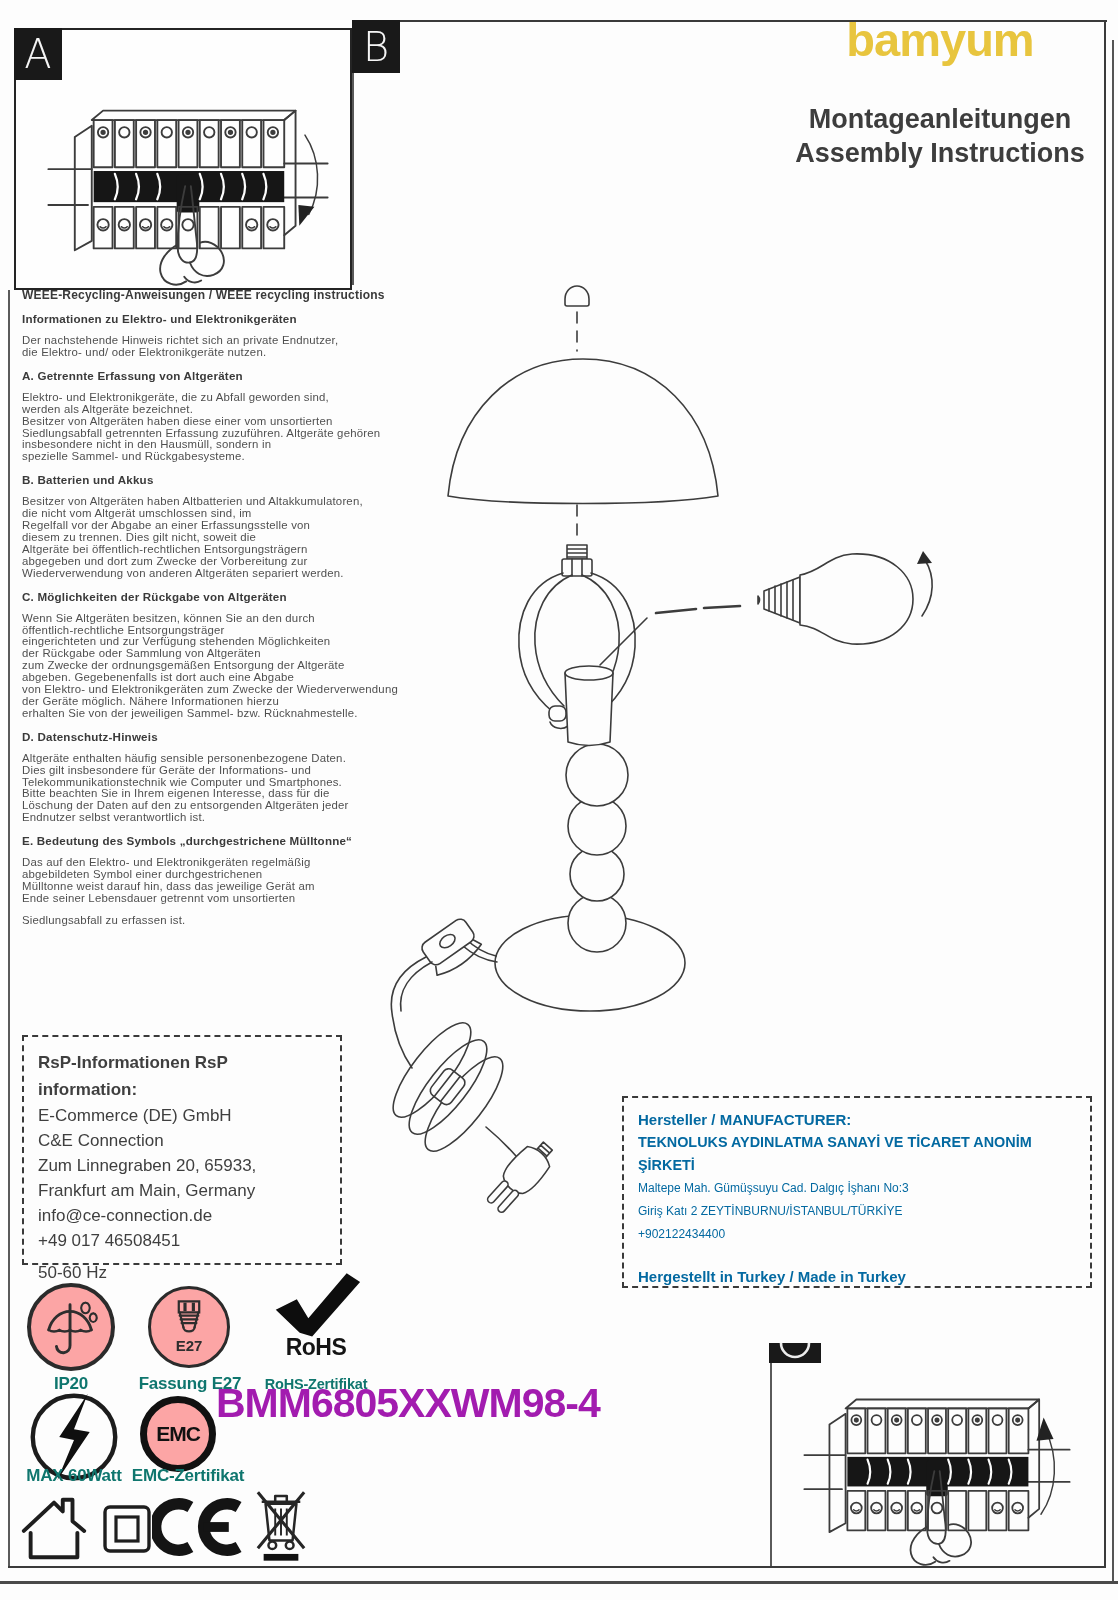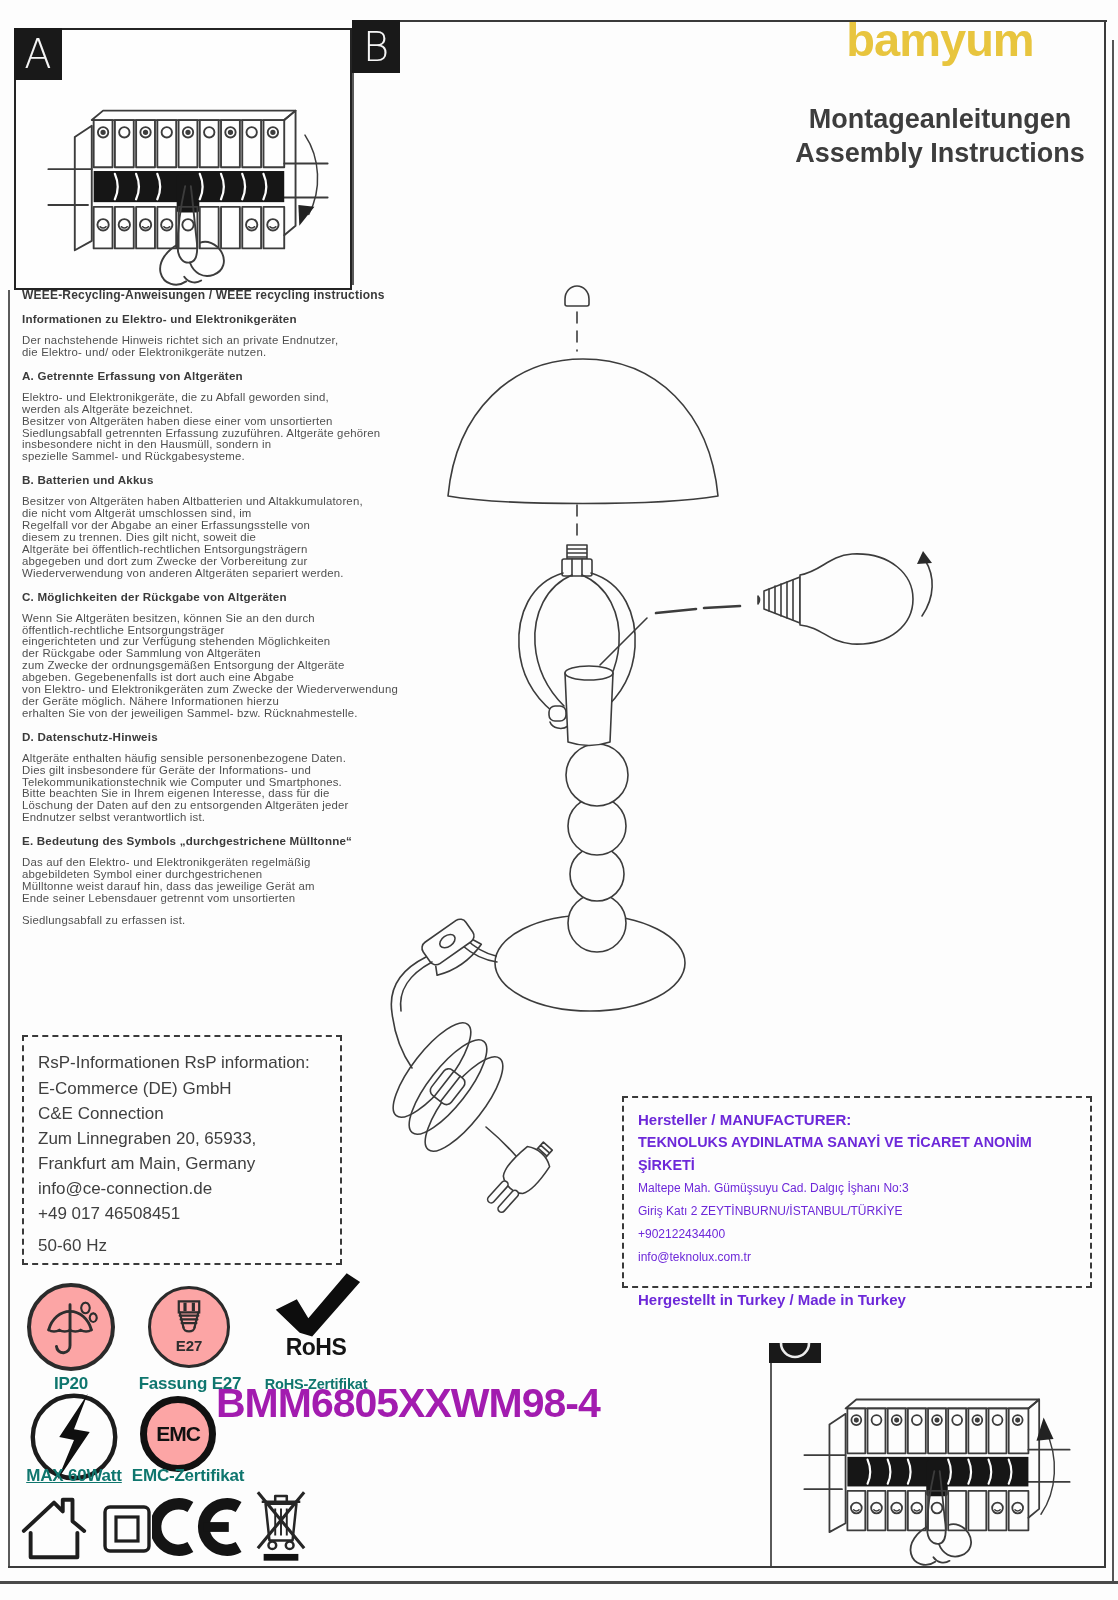--- a/index.html
+++ b/index.html
@@ -18,24 +18,24 @@
   .subtitle{position:absolute;left:780px;top:102px;width:320px;text-align:center;
         font-size:27px;font-weight:700;color:#3d3d3d;line-height:34px;}
   
   .weee{position:absolute;left:22px;top:288px;width:436px;color:#4f4f4f;}
   .weee-title{font-size:12px;font-weight:700;color:#3a3a3a;margin:0 0 10px 0;letter-spacing:.2px;}
   .weee-h{font-size:11.6px;font-weight:700;color:#3a3a3a;margin:0 0 10px 0;letter-spacing:.2px;}
   .weee-p{font-size:11.4px;font-weight:500;line-height:11.9px;margin:0 0 10px 0;white-space:pre-line;letter-spacing:.2px;}
   
   .dashbox{position:absolute;border:2px dashed #3a3a3a;box-sizing:border-box;background:transparent;}
   .rsp{left:22px;top:1035px;width:320px;height:230px;padding:12px 14px;color:#3f3f3f;}
-  .rsp-title{font-size:17px;font-weight:400;line-height:27px;}
+  .rsp-title{font-size:17px;font-weight:700;line-height:27px;}
   .rsp-line{font-size:17px;font-weight:500;line-height:25px;}
   .rsp-freq{font-size:17px;font-weight:500;margin-top:10px;}
-  .manu{left:622px;top:1096px;width:470px;height:192px;padding:10px 14px;color:#6d28d9;}
+  .manu{left:622px;top:1096px;width:470px;height:192px;padding:10px 14px;color:#0369a1;}
   .manu-title{font-size:15px;font-weight:700;line-height:23px;}
   .manu-co{font-size:14.4px;font-weight:700;line-height:23px;}
   .manu-line{font-size:12px;font-weight:500;line-height:23px;}
   .manu-origin{font-size:15px;font-weight:700;margin-top:22px;}
   
   .circ{position:absolute;border-radius:50%;box-sizing:border-box;display:flex;flex-direction:column;
         align-items:center;justify-content:center;background:#fca5a5;}
   .cert-label{position:absolute;text-align:center;font-weight:700;color:#0f766e;font-size:17px;letter-spacing:-.2px;}
   .rohs-word{position:absolute;text-align:center;font-weight:800;color:#141414;font-size:23px;letter-spacing:-.5px;}
   .model{position:absolute;left:216px;top:1380px;font-size:41px;font-weight:800;color:#a21caf;letter-spacing:-1px;}
@@ -277,21 +277,20 @@
     <div class="rsp-line">+49 017 46508451</div>
     <div class="rsp-freq">50-60 Hz</div>
   </div>
 
   <div class="dashbox manu">
     <div class="manu-title">Hersteller / MANUFACTURER:</div>
     <div class="manu-co">TEKNOLUKS AYDINLATMA SANAYİ VE TİCARET ANONİM ŞİRKETİ</div>
     <div class="manu-line">Maltepe Mah. Gümüşsuyu Cad. Dalgıç İşhanı No:3</div>
     <div class="manu-line">Giriş Katı 2 ZEYTİNBURNU/İSTANBUL/TÜRKİYE</div>
     <div class="manu-line">+902122434400</div>
-    <div class="manu-line">info@teknolux.com.tr</div>
     <div class="manu-origin">Hergestellt in Turkey / Made in Turkey</div>
   </div>
 
   <div class="circ" style="left:27px;top:1283px;width:88px;height:88px;border:4px solid #2b2b2b;">
     <svg width="64" height="66" viewBox="0 0 64 68">
       <g stroke="#2e2e2e" fill="none" stroke-width="3" stroke-linecap="round">
         <path d="M9,37 A23,27 0 0 1 53,37"></path>
         <path d="M9,37 a7.4,5 0 0 0 11,0 a7.4,5 0 0 0 11,0 a7.4,5 0 0 0 11,0 a7.4,5 0 0 0 11,0" stroke-width="2.4"></path>
         <path d="M31,11 V53 a7,7 0 0 1 -14,1"></path>
         <path d="M47,9 a4.4,5.4 0 1 1 -0.2,0 M55,20 a3.6,4.4 0 1 1 -0.2,0" stroke-width="2.2"></path>
@@ -318,21 +317,21 @@
   <svg class="abs" style="left:270px;top:1270px;" width="92" height="68" viewBox="0 0 96 70">
     <path d="M6,41 L28,30 L40,50 L80,3 L94,12 L44,69 L31,65 Z" fill="#0d0d0d"></path>
   </svg>
   <div class="rohs-word" style="left:266px;top:1334px;width:100px;">RoHS</div>
   <div class="cert-label" style="left:250px;top:1376px;width:132px;font-size:14.5px;">RoHS-Zertifikat</div>
 
   <svg class="abs" style="left:24px;top:1382px;" width="100" height="108" viewBox="0 0 100 110">
     <circle cx="50" cy="56" r="42" stroke="#1c1c1c" stroke-width="4.5" fill="none"></circle>
     <polygon points="64,12 35,56 50,59 33,100 66,51 50,48" fill="#0f0f0f"></polygon>
   </svg>
-  <div class="cert-label" style="left:8px;top:1466px;width:132px;text-decoration:underline;">MAX 60Watt</div>
+  <div class="cert-label" style="left:8px;top:1466px;width:132px;">MAX 60Watt</div>
 
   <div class="circ emc-badge" style="left:140px;top:1396px;width:76px;height:76px;">
     <span>EMC</span>
   </div>
   <div class="cert-label" style="left:120px;top:1466px;width:136px;">EMC-Zertifikat</div>
 
   <div class="model">BMM6805XXWM98-4</div>
 
   <svg class="abs" style="left:16px;top:1490px;" width="76" height="74" viewBox="0 0 78 76">
     <g stroke="#1e1e1e" fill="none" stroke-width="4" stroke-linejoin="round" stroke-linecap="round">

